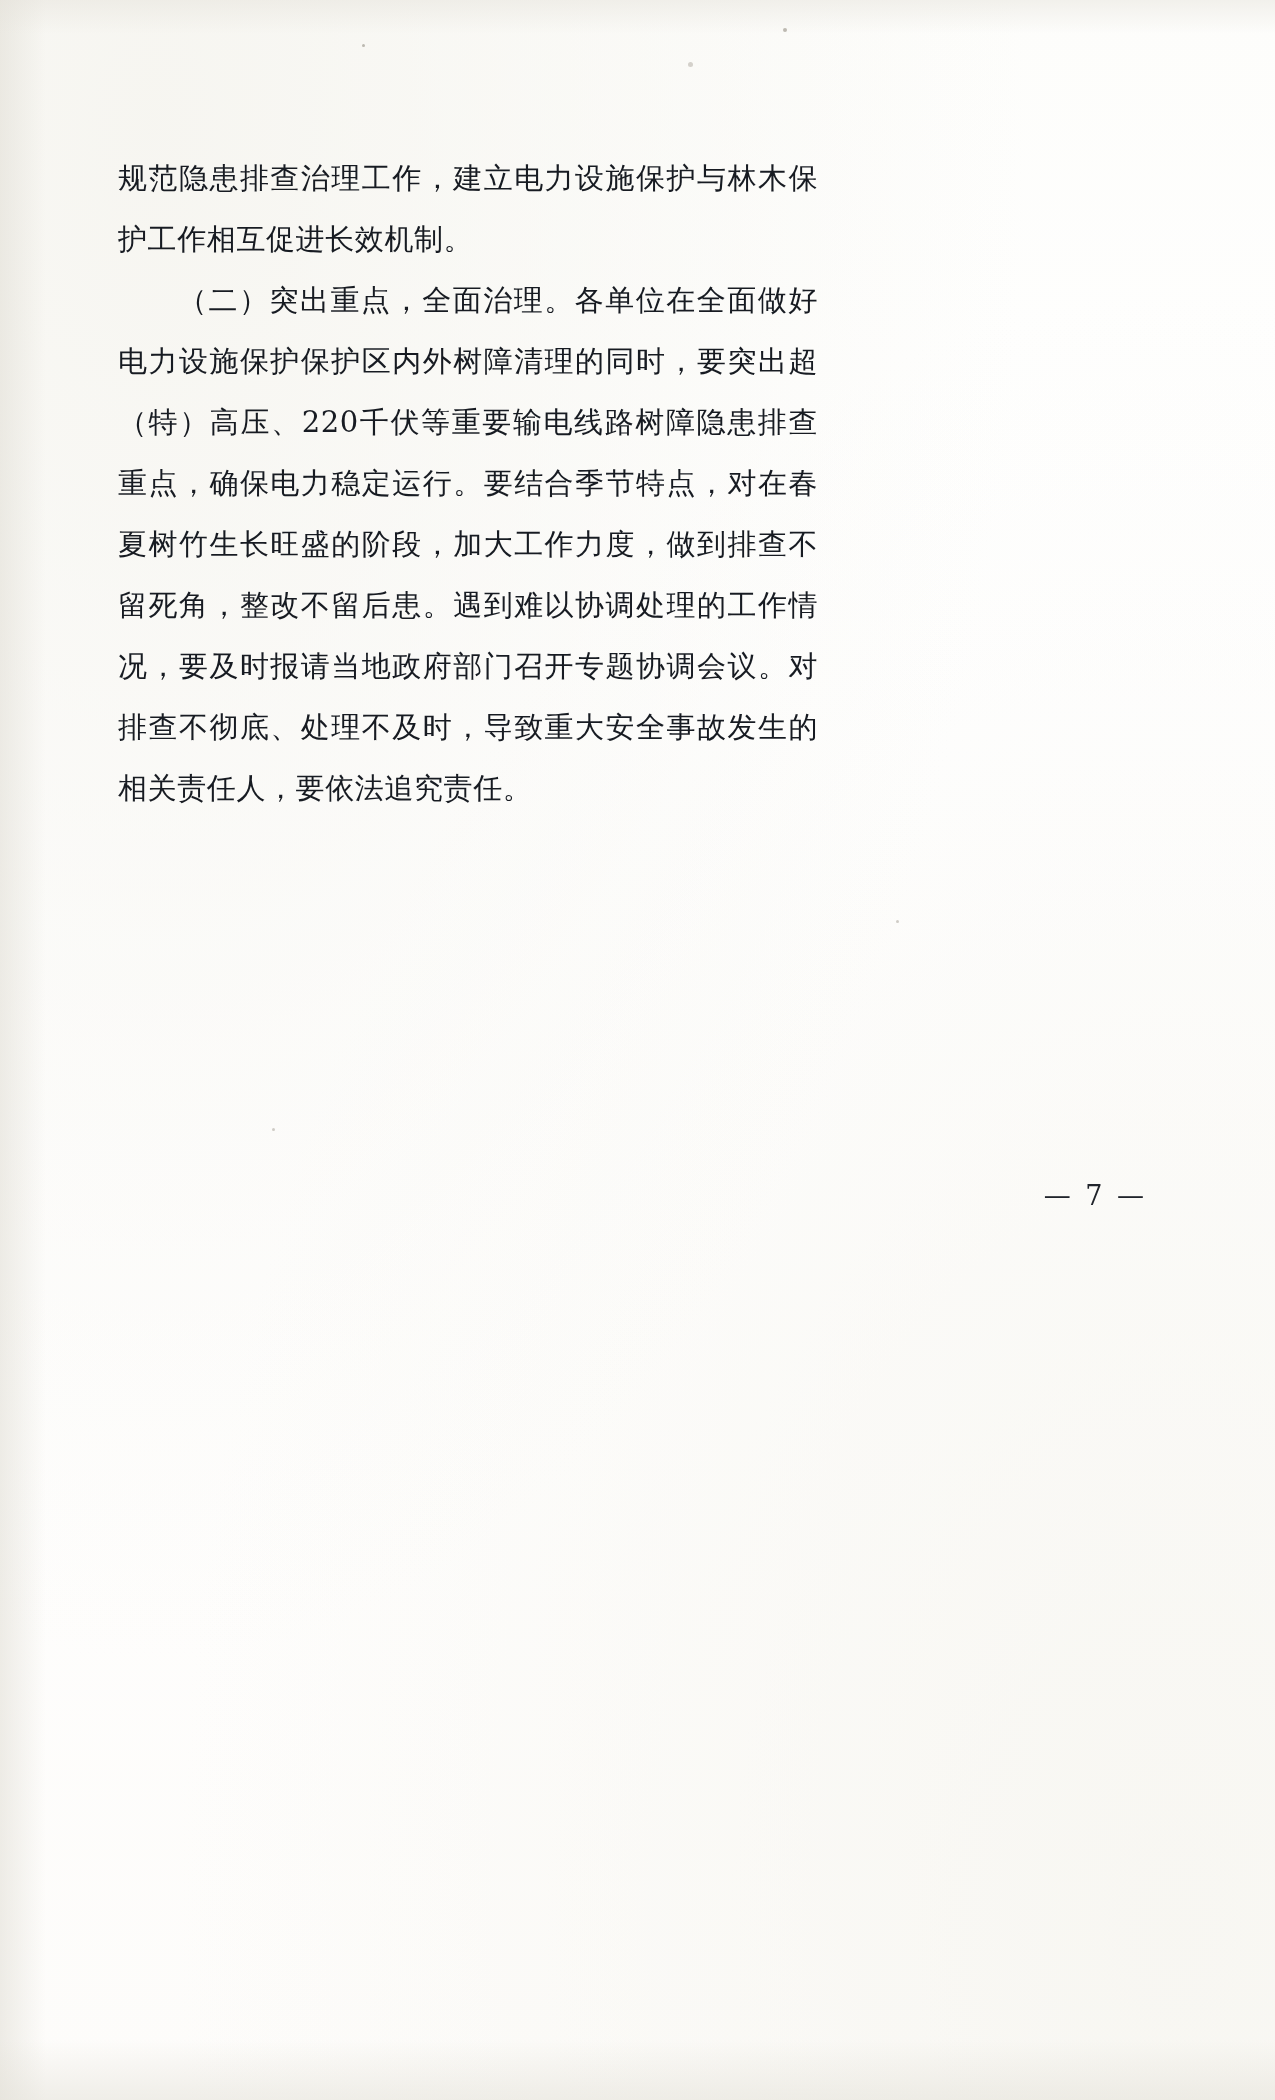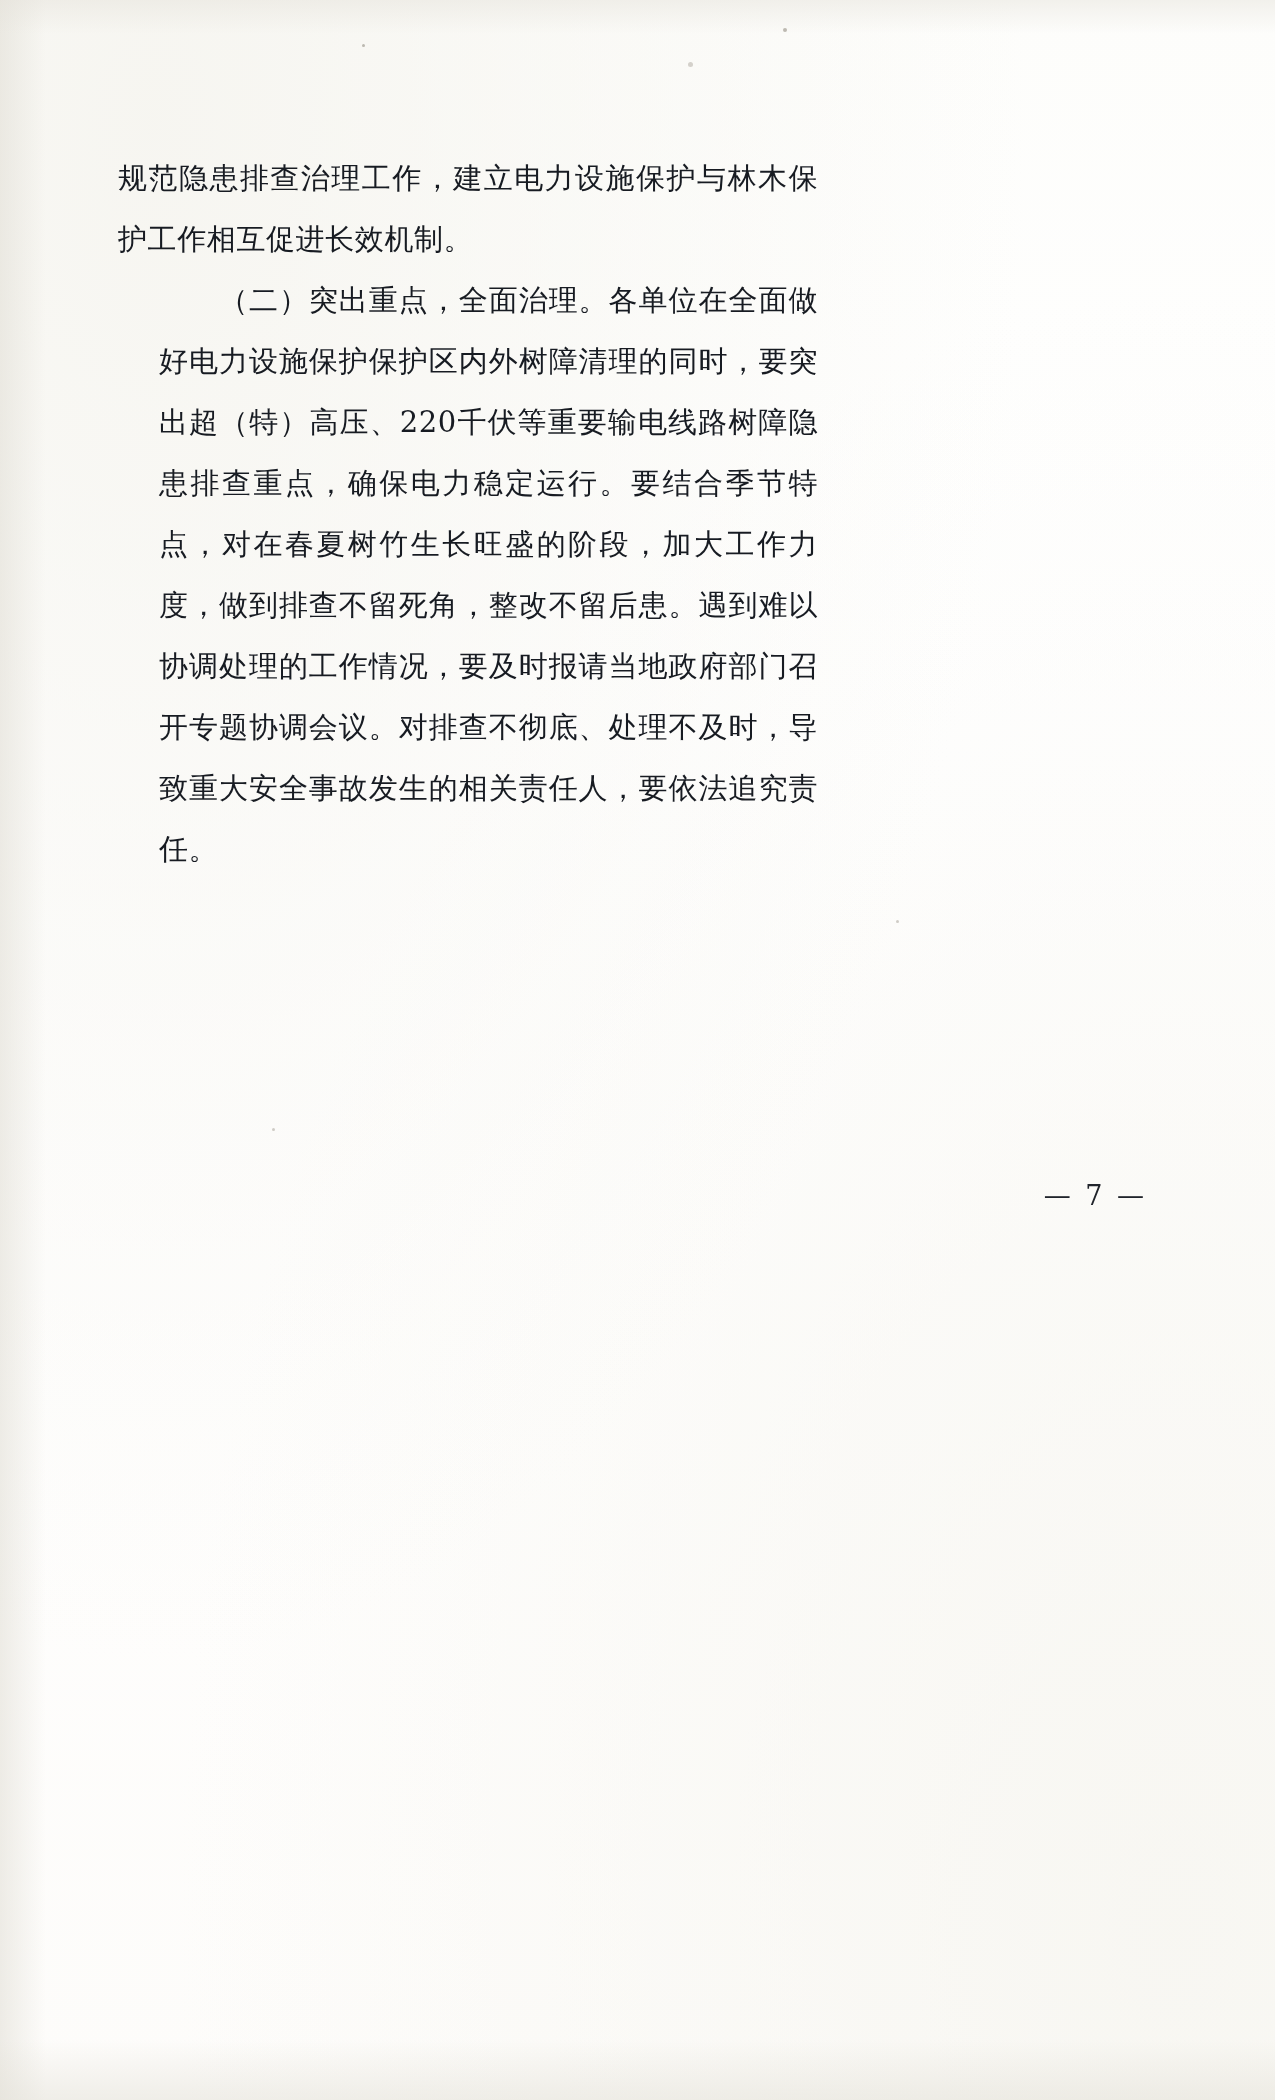--- a/index.html
+++ b/index.html
@@ -36,21 +36,20 @@
     color: #171b22;
     text-align: justify;
     text-justify: inter-ideograph;
     letter-spacing: 0.6px;
     margin: 0;
     font-family: "DejaVu Serif", "Liberation Serif", serif;
     font-weight: 400;
   }
   .para + .para {
     margin-top: 0px;
-    margin-left: 41px;
   }
   .indent {
     text-indent: 60px;
   }
   .page-number {
     position: absolute;
     right: 128px;
     top: 1180px;
     font-size: 27px;
     color: #20242b;

